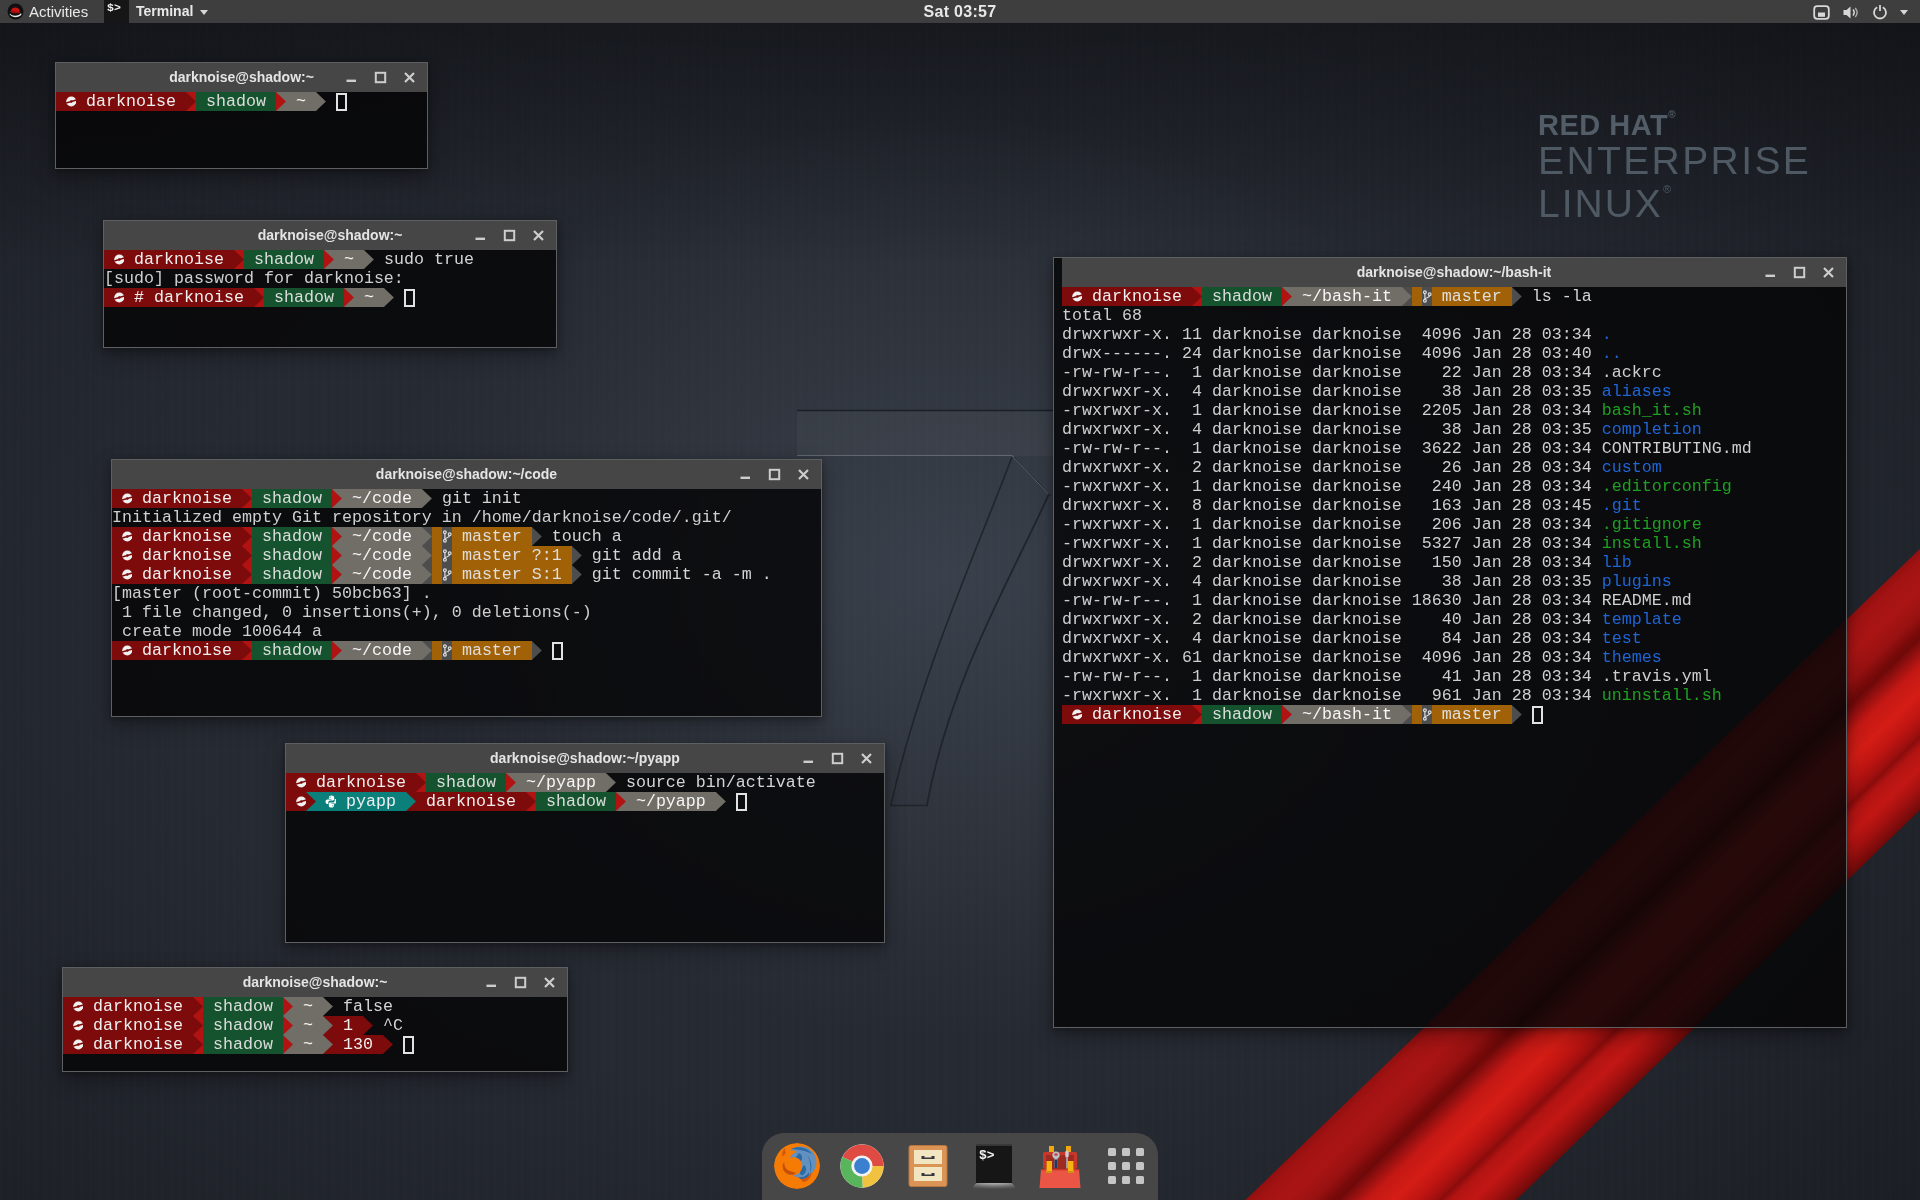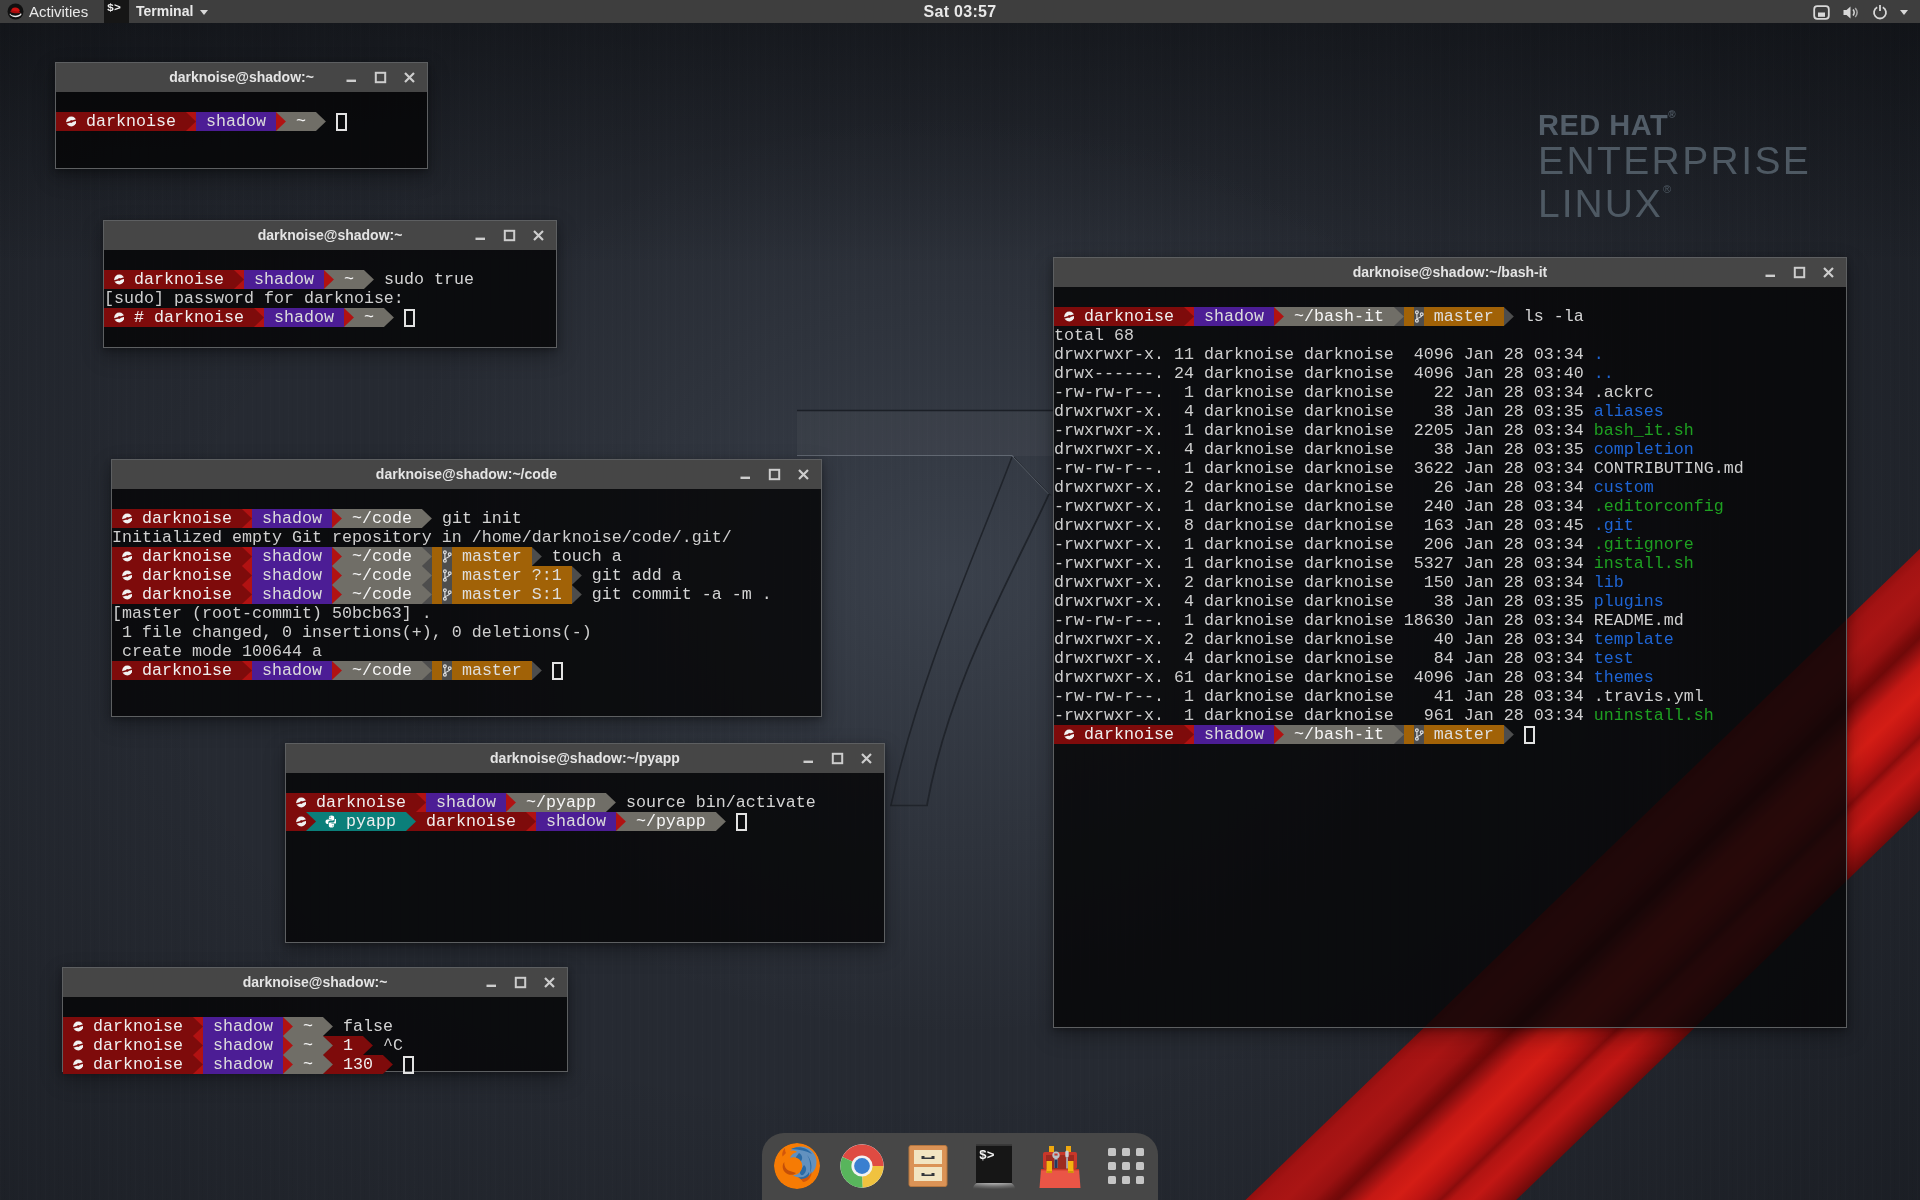--- a/index.html
+++ b/index.html
@@ -37,25 +37,25 @@
   
   #dock{position:absolute;left:762px;top:1133px;width:396px;height:67px;background:#474747;border-radius:22px 22px 0 0;z-index:30;}
   #dock svg{position:absolute;top:9px;}
   
   .win{position:absolute;box-sizing:border-box;border:1px solid #5d5f61;background:rgba(6,6,7,0.835);
        box-shadow:0 8px 20px rgba(0,0,0,.30),0 2px 6px rgba(0,0,0,.28);z-index:10;}
   .tb{height:29px;background:#464646;position:relative;}
   .tt{font:bold 14px/29px "Liberation Sans",sans-serif;color:#e4e4e4;text-align:center;border-radius:11px;}
   .bt{position:absolute;top:0;right:11px;height:29px;display:flex;align-items:center;gap:16px;}
   .bt svg{display:block;}
-  .term{font:16.6667px/19px "Liberation Mono",monospace;color:#d4d4d4;margin-top:20px;}
+  .term{font:16.6667px/19px "Liberation Mono",monospace;color:#d4d4d4;}
   .ln{display:flex;height:19px;}
   .s{white-space:pre;display:block;height:19px;}
   .dr{background:#7e0b0b;color:#efefef;}
-  .br{background:#4c1d95;color:#dcdcdc;}
+  .br{background:#14532d;color:#dcdcdc;}
   .gy{background:#706e67;color:#f6f6f6;}
   .dg{background:#a16207;color:#dedede;}
   .tl{background:#0b7f7a;color:#efefef;}
   .a{flex:0 0 10px;width:10px;position:relative;}
   .a::before{content:"";position:absolute;inset:0;clip-path:polygon(0 0,100% 50%,0 100%);}
   .b-br{background:#b11212;} .b-gy{background:#706e67;} .b-dg{background:#4d4d4d;}
   .b-dr{background:#7e0b0b;} .b-tl{background:#0b7f7a;} .b-0{background:transparent;}
   .f-dr::before{background:#7e0b0b;} .f-br::before{background:#b11212;} .f-gy::before{background:#706e67;}
   .f-dg::before{background:#4d4d4d;} .f-tl::before{background:#0b7f7a;}
   .cur{flex:0 0 11px;width:11px;height:18px;border:2px solid #e2e2e2;box-sizing:border-box;margin-top:0.5px;}
@@ -513,21 +513,21 @@
           <i class="a f-br b-gy"></i>
           <span class="s gy"> ~ </span>
           <i class="a f-gy b-dr"></i>
           <span class="s dr"> 130 </span>
           <i class="a f-dr b-0"></i>
           <span class="s "> </span>
           <i class="cur"></i>
         </div>
     </div>
   </div>
-  <div class="win" id="w6" style="left:1053px;top:257px;width:794px;height:771px;">
+  <div class="win" id="w6" style="left:1053px;top:257px;width:794px;height:771px;padding-left:8px;">
     <div class="tb">
         <div class="tt">darknoise@shadow:~/bash-it</div>
         <div class="bt">
           <svg width="13" height="13" viewBox="0 0 13 13">
             <path d="M1.5 9.8 H11" stroke="#cdcdcd" stroke-width="2.4"></path>
           </svg>
           <svg width="13" height="13" viewBox="0 0 13 13">
             <rect x="1.8" y="1.8" width="9.4" height="9.4" fill="none" stroke="#cdcdcd" stroke-width="2"></rect>
           </svg>
           <svg width="13" height="13" viewBox="0 0 13 13">

